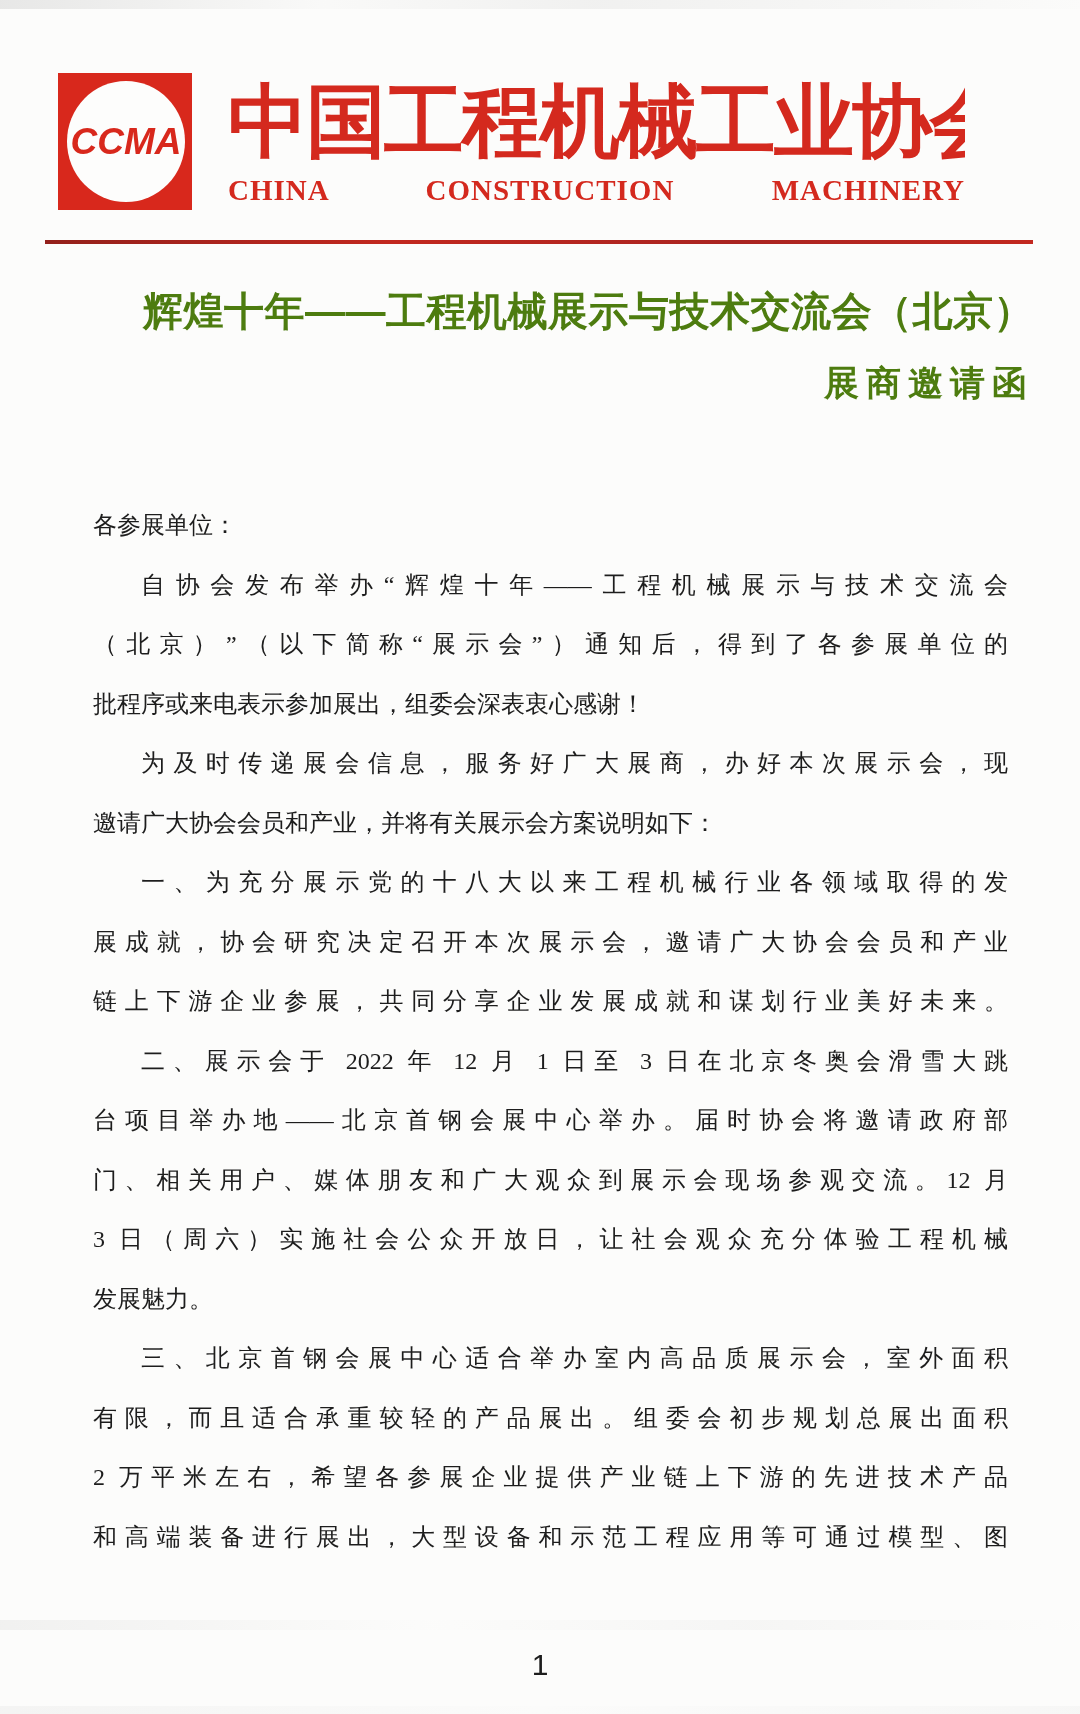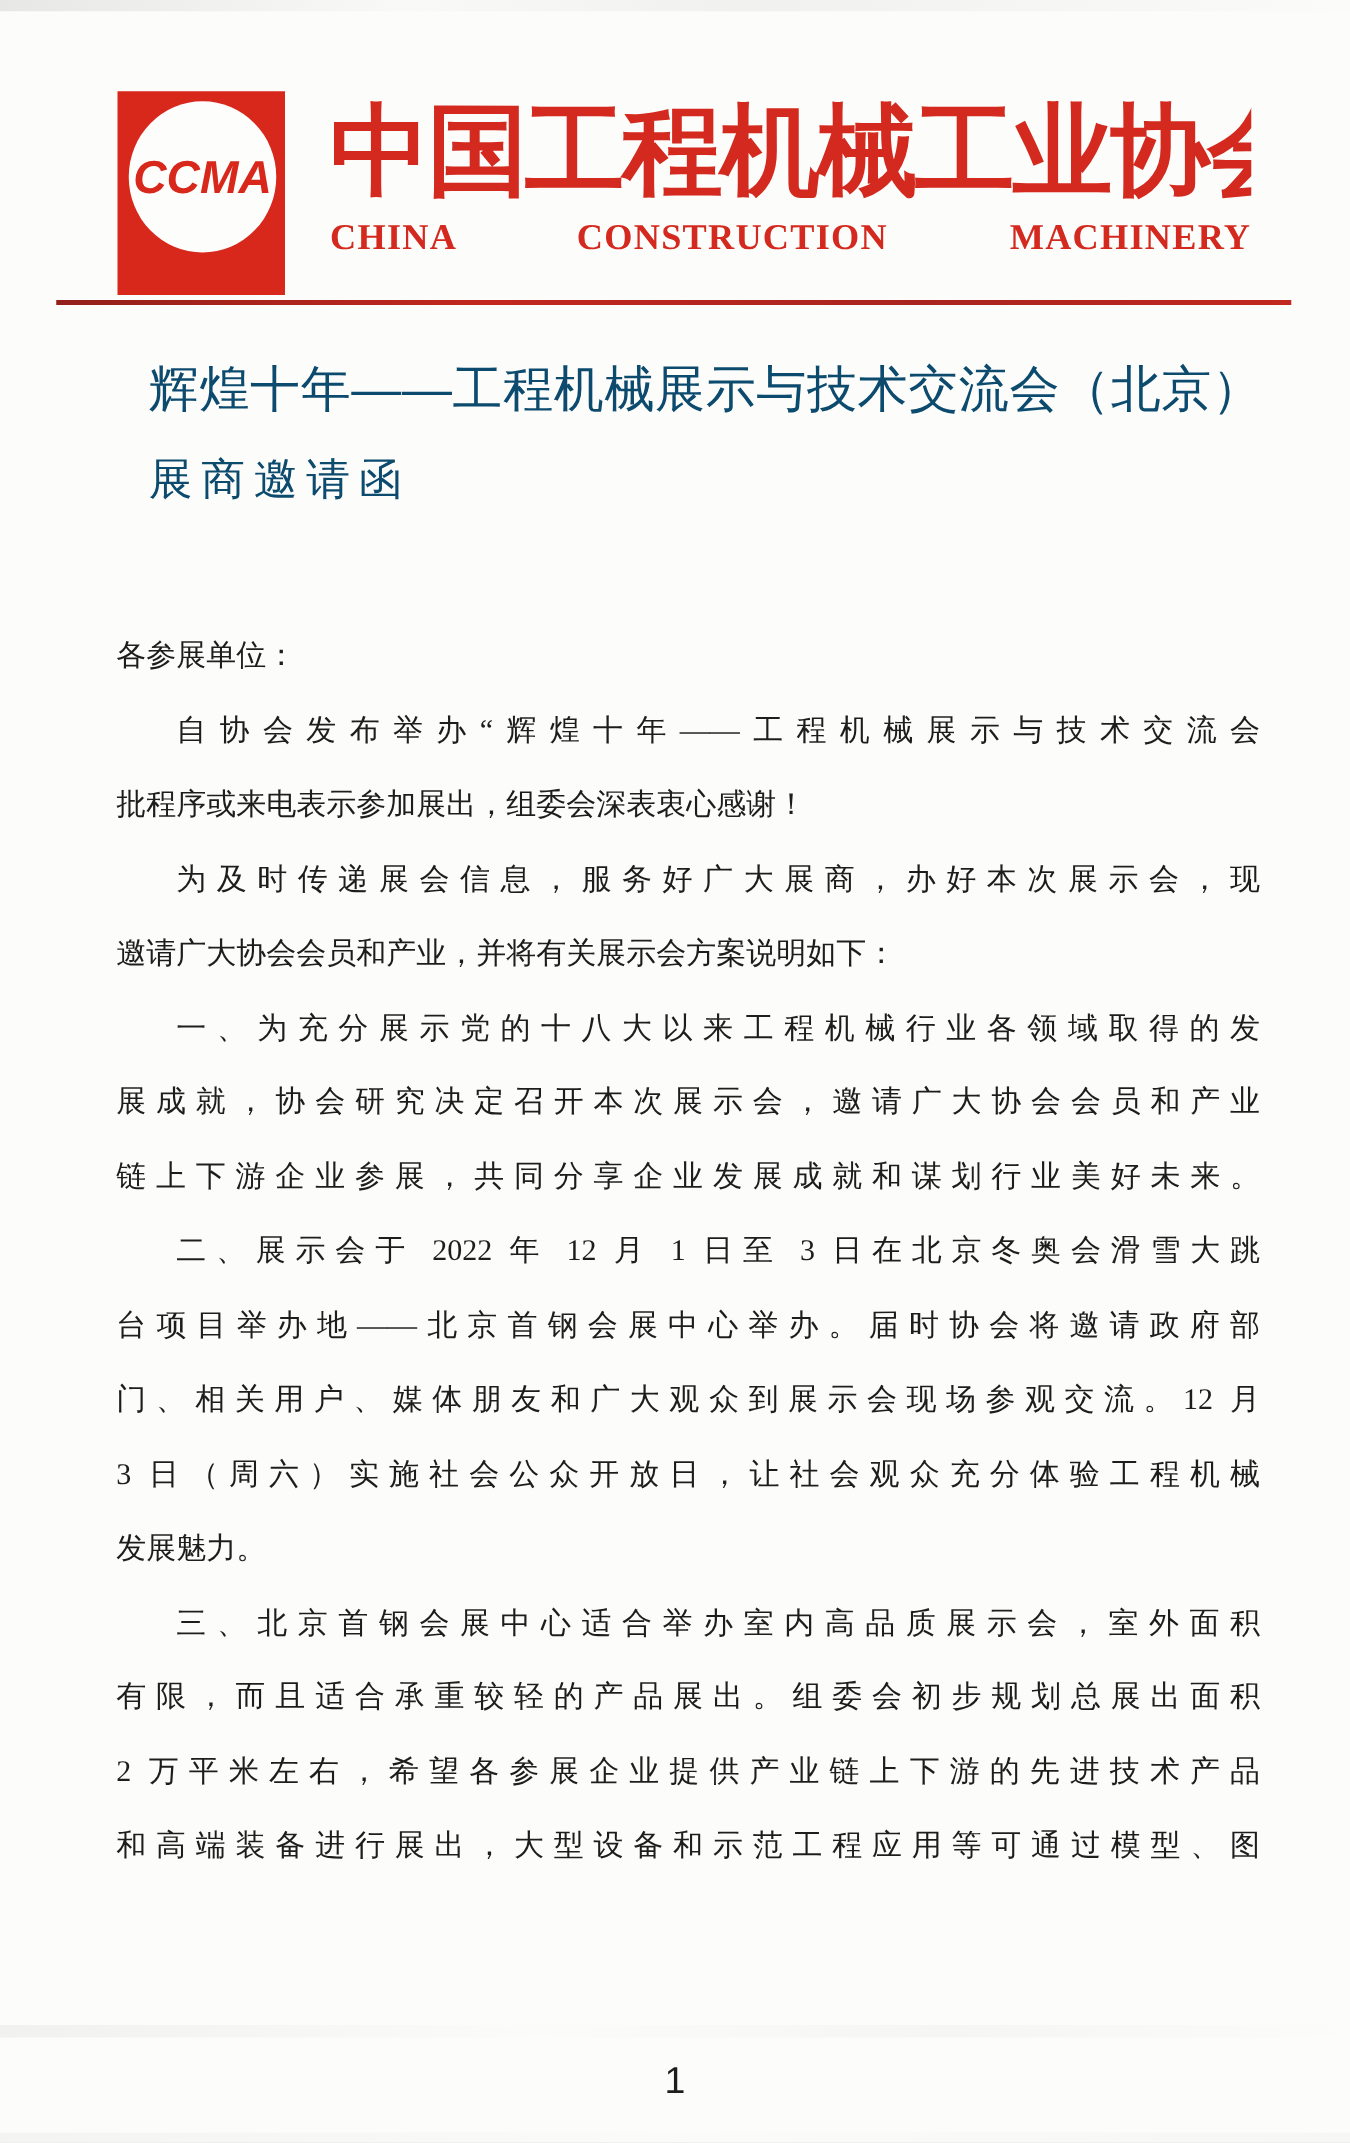--- a/index.html
+++ b/index.html
@@ -31,25 +31,24 @@
   }
 
   
   .letterhead {
     position: absolute;
     left: 58px; top: 73px;
     display: flex;
     align-items: flex-start;
   }
   .logo {
-    width: 134px; height: 163px;
+    width: 134px; height: 137px;
     background: #d8281c;
     position: relative;
     flex: 0 0 auto;
-    margin-left: 36px;
   }
   .logo-circle {
     position: absolute;
     left: 9px; top: 8px;
     width: 118px; height: 121px;
     background: #fdfdfc;
     border-radius: 50%;
     display: flex;
     align-items: center;
     justify-content: center;
@@ -100,24 +99,24 @@
     background: linear-gradient(to right, #93201b, #c2281f 35%, #a92420 70%, #c2281f);
   }
 
   
   .title1, .title2 {
     position: absolute;
     left: 93px;
     width: 915px;
     padding-left: 26px;
     box-sizing: content-box;
-    text-align: left;
+    text-align: right;
     font-family: "Liberation Sans", sans-serif;
-    font-weight: 400;
-    color: #0c4a6e;
+    font-weight: 700;
+    color: #4d7c0f;
   }
   .title1 { top: 284px; font-size: 40px; letter-spacing: 0.5px; }
   .title2 { top: 360px; font-size: 35px; letter-spacing: 7px; }
 
   
   .body {
     position: absolute;
     left: 93px; top: 496px;
     width: 915px;
   }
@@ -168,20 +167,21 @@
   </header>
 
   <div class="rule"></div>
 
   <div class="title1">辉煌十年——工程机械展示与技术交流会（北京）</div>
   <div class="title2">展商邀请函</div>
 
   <main class="body">
       <div class="line">各参展单位：</div>
       <div class="line indent just">自协会发布举办“辉煌十年——工程机械展示与技术交流会</div>
+      <div class="line just">（北京）”（以下简称“展示会”）通知后，得到了各参展单位的</div>
       <div class="line">批程序或来电表示参加展出，组委会深表衷心感谢！</div>
       <div class="line indent just">为及时传递展会信息，服务好广大展商，办好本次展示会，现</div>
       <div class="line">邀请广大协会会员和产业，并将有关展示会方案说明如下：</div>
       <div class="line indent just">一、为充分展示党的十八大以来工程机械行业各领域取得的发</div>
       <div class="line just">展成就，协会研究决定召开本次展示会，邀请广大协会会员和产业</div>
       <div class="line just">链上下游企业参展，共同分享企业发展成就和谋划行业美好未来。</div>
       <div class="line indent just">二、展示会于 2022 年 12 月 1 日至 3 日在北京冬奥会滑雪大跳</div>
       <div class="line just">台项目举办地——北京首钢会展中心举办。届时协会将邀请政府部</div>
       <div class="line just">门、相关用户、媒体朋友和广大观众到展示会现场参观交流。12 月</div>
       <div class="line just">3 日（周六）实施社会公众开放日，让社会观众充分体验工程机械</div>

